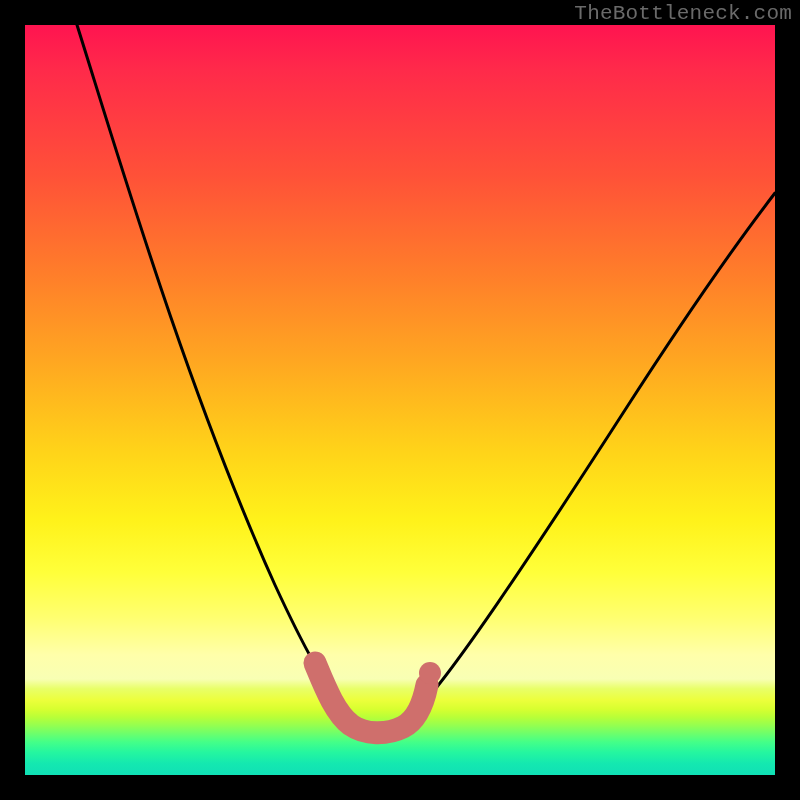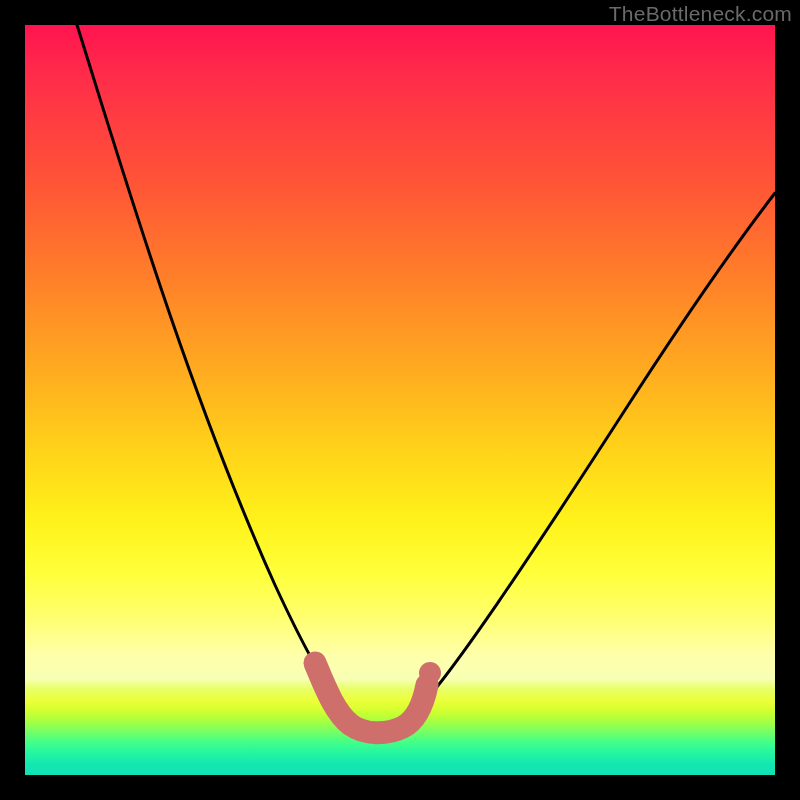--- a/index.html
+++ b/index.html
@@ -11,20 +11,21 @@
     overflow: hidden;
     font-family: Arial, Helvetica, sans-serif;
   }
   .frame {
     position: absolute;
     left: 0;
     top: 0;
     width: 800px;
     height: 612px;
     background: #000000;
+    font-family: Liberation Mono, monospace;
   }
   .plot {
     position: absolute;
     left: 25px;
     top: 25px;
     width: 750px;
     height: 750px;
     
   }
   .gradient-fill {

